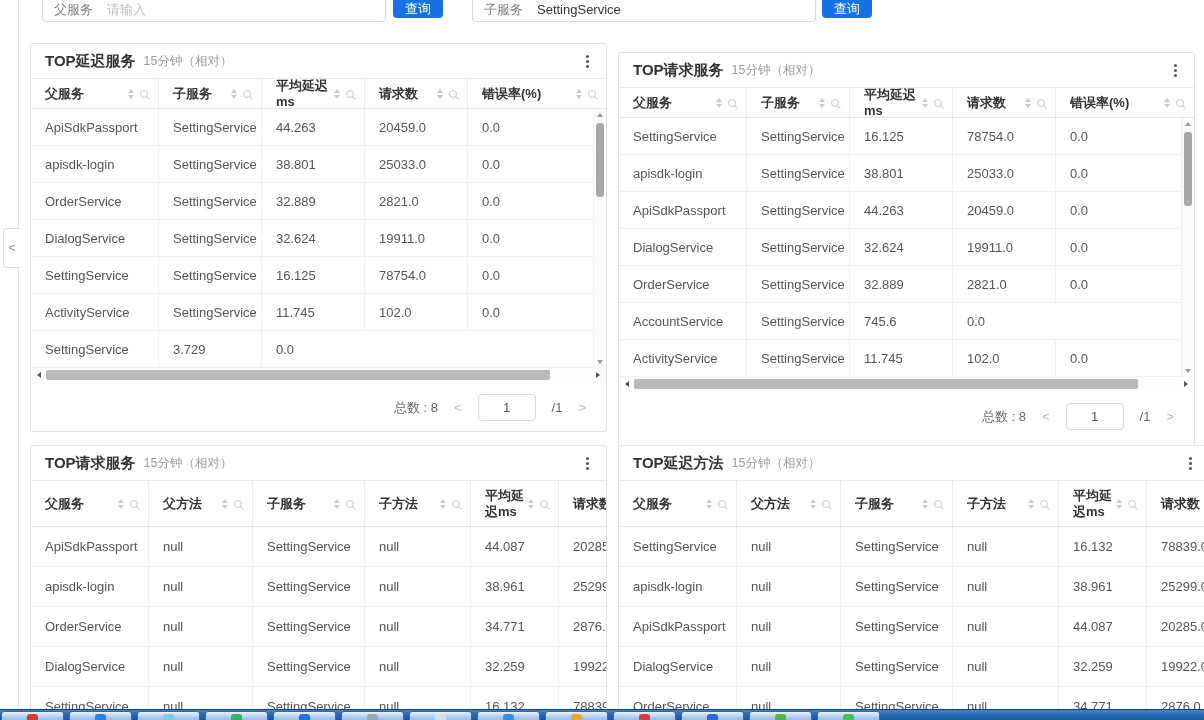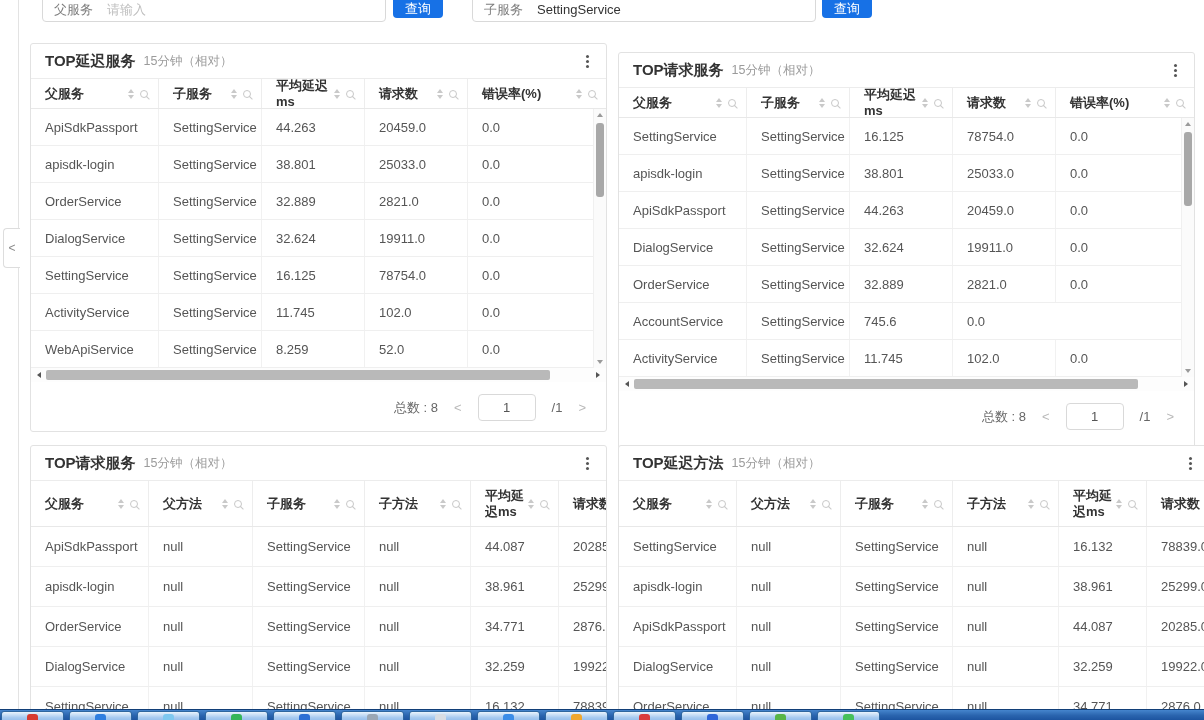--- a/index.html
+++ b/index.html
@@ -238,24 +238,22 @@
             <div class="td">0.0</div>
           </div>
           <div class="tr">
             <div class="td">ActivityService</div>
             <div class="td">SettingService</div>
             <div class="td">11.745</div>
             <div class="td">102.0</div>
             <div class="td">0.0</div>
           </div>
           <div class="tr">
-            <div class="td">WebApiService</div>
-            <div class="td">SettingService</div>
-            <div class="td">8.259</div>
-            <div class="td">52.0</div>
+            <div class="td">SettingService</div>
+            <div class="td">3.729</div>
             <div class="td">0.0</div>
           </div>
         </div>
       <div class="vscroll">
         <span class="vs-up"></span>
         <span class="vs-thumb"></span>
         <span class="vs-down"></span>
       </div>
     </div>
     <div class="hscroll">

